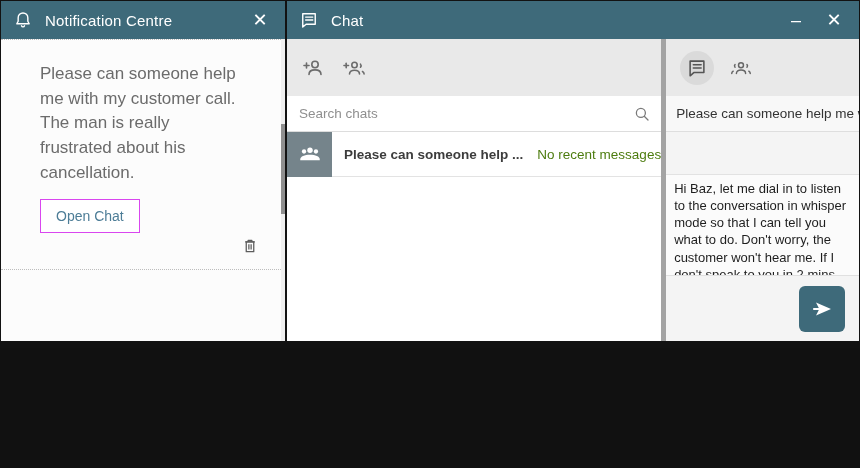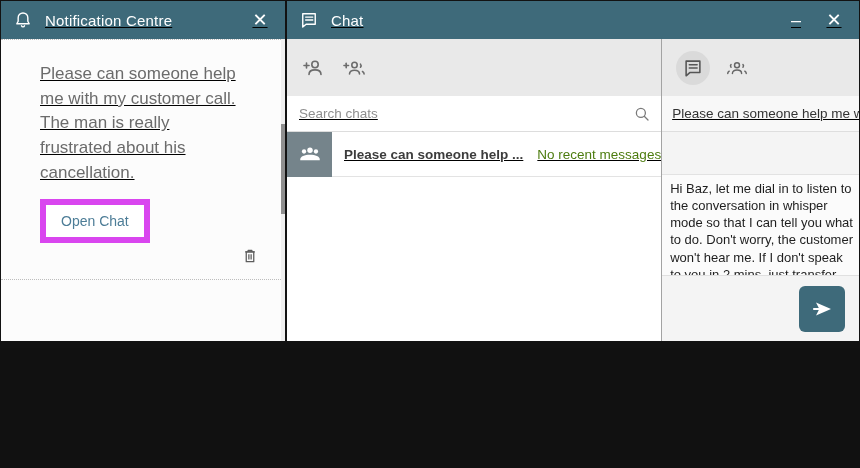--- a/index.html
+++ b/index.html
@@ -1,20 +1,20 @@
 <!DOCTYPE html>
 <html><head>
 <meta charset="utf-8">
 <style>
   * { margin:0; padding:0; box-sizing:border-box; }
   html,body { width:860px; height:468px; overflow:hidden; }
   body { font-family:"Liberation Sans", sans-serif; background:#111; }
 
   .screen { width:860px; height:348px; background:#121212; padding:1px 1px 7px 1px;
-            display:flex; gap:2px;text-decoration:underline; }
+            display:flex; gap:2px; }
 
   
   .win { display:flex; flex-direction:column; height:100%; background:#fdfdfd; overflow:hidden; }
   .titlebar { height:38px; flex:0 0 38px; background:#3e6a7a; color:#fff;
               display:flex; align-items:center; padding:0 12px; gap:12px; }
   .titlebar .title { font-size:15px; letter-spacing:.2px; }
   .tb-btn { width:26px; height:26px; display:flex; align-items:center; justify-content:center;
             color:#fff; font-size:18px; cursor:pointer; }
   .tb-spacer { flex:1; }
   svg { display:block; }
@@ -24,33 +24,33 @@
   .notif-body { flex:1; background:#fcfcfc; position:relative; overflow:hidden; }
   .today-row { padding:13px 14px 10px 14px; font-size:14px; font-weight:bold; color:#4c4c4c; }
   .dotted { border-top:1px dotted #bdbdbd; margin:0 0 0 0; }
   .notif-item { padding:12px 16px 8px 12px; }
   .notif-head { display:flex; align-items:center; gap:7px; }
   .notif-title { font-size:13px; font-weight:bold; color:#3c3c3c; flex:1; }
   .notif-time { font-size:13px; color:#4a4a4a; }
   .notif-sender { font-size:13px; color:#565656; margin:12px 0 0 27px; }
   .notif-text { font-size:17px; color:#6b6b6b; line-height:1.45; margin:10px 27px 0 27px; }
   .open-chat-btn { display:inline-block; margin:14px 0 0 27px; padding:8px 15px;
-                   background:#fff; border:6px solid #d946ef; color:#4d7d97;
+                   background:#fff; border:1px solid #d946ef; color:#4d7d97;
                    font-size:14px; font-family:"Liberation Sans",sans-serif; cursor:pointer; }
   .trash-row { display:flex; justify-content:flex-end; padding:4px 10px 6px 0; }
   .trash { cursor:pointer; }
   .notif-scrollbar { position:absolute; top:0; right:0; width:4px; bottom:0; background:#efefef; }
   .notif-scroll-thumb { position:absolute; top:85px; right:0; width:4px; height:90px; background:#8f8f8f; }
 
   
   .chat-win { flex:1; }
   .chat-body { flex:1; display:flex; min-height:0; }
 
   
-  .list-col { flex:0 0 284px; display:flex; flex-direction:column; border-right:1px solid #a3a3a3; background:#fff; }
+  .list-col { flex:0 0 284px; display:flex; flex-direction:column; border-right:5px solid #a3a3a3; background:#fff; }
   .toolbar { flex:0 0 57px; background:#e9e9e9; display:flex; align-items:center; gap:16px; padding:0 14px; }
   .tool-ic { cursor:pointer; }
   .search-row { flex:0 0 36px; background:#fff; border-bottom:1px solid #ddd;
                 display:flex; align-items:center; padding:0 10px 0 6px; }
   .search-input { flex:1; border:none; outline:none; font-size:13.5px; color:#444;
                   font-family:"Liberation Sans",sans-serif; background:transparent; padding:0 6px; }
   .search-input::placeholder { color:#8f8f8f; }
   .chat-list { flex:1; overflow:hidden; }
   .chat-item { display:flex; align-items:center; gap:12px; background:#fff;
                border-bottom:1px solid #e3e3e3; cursor:pointer; height:45px; }

